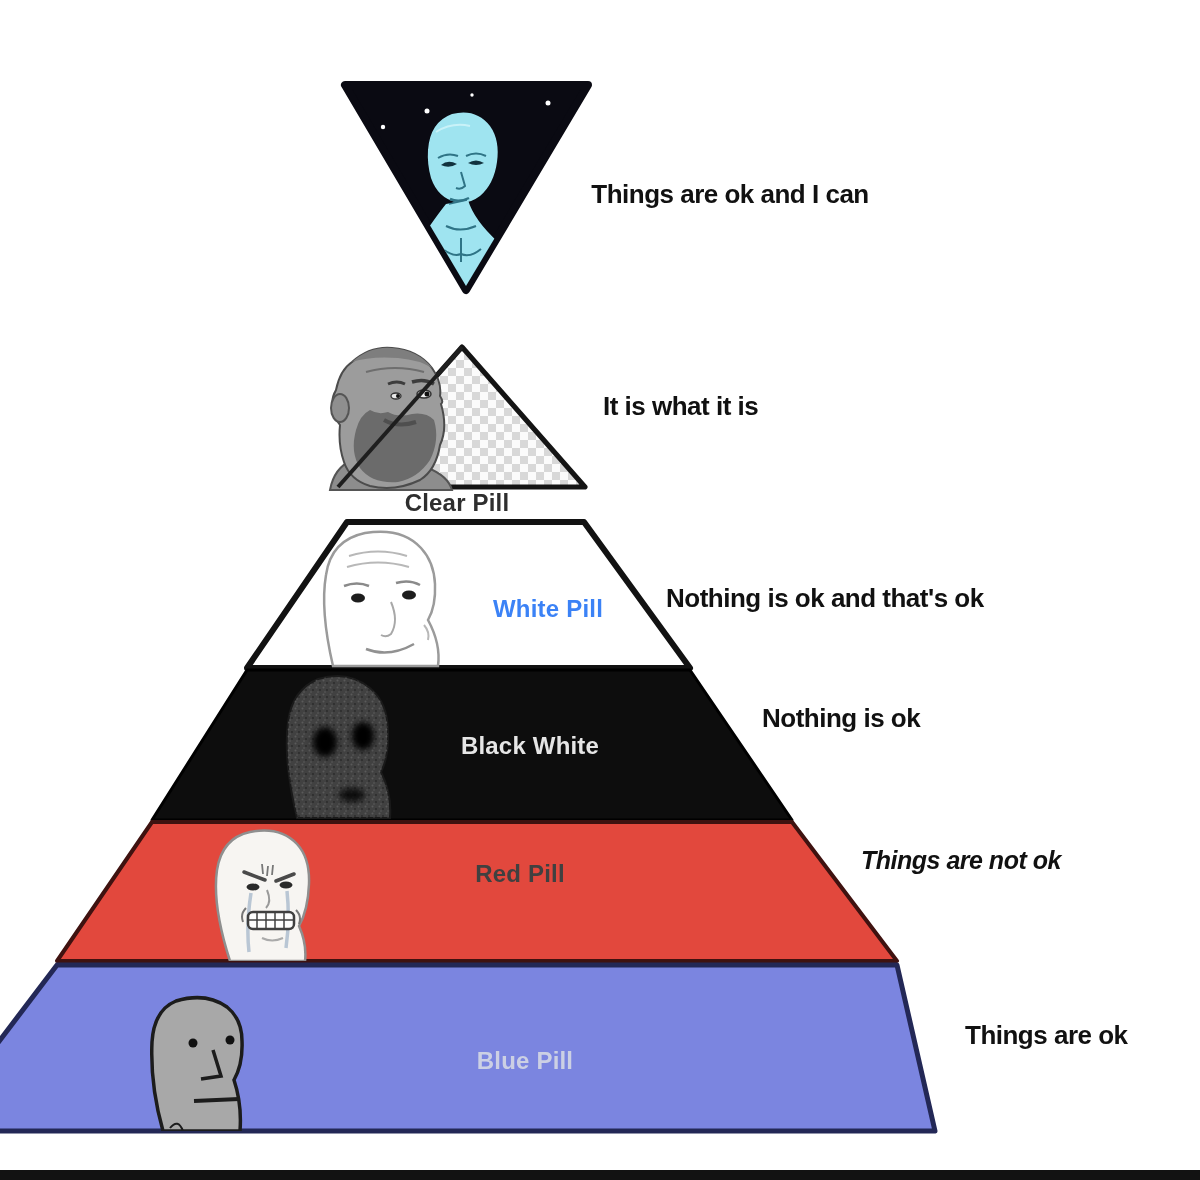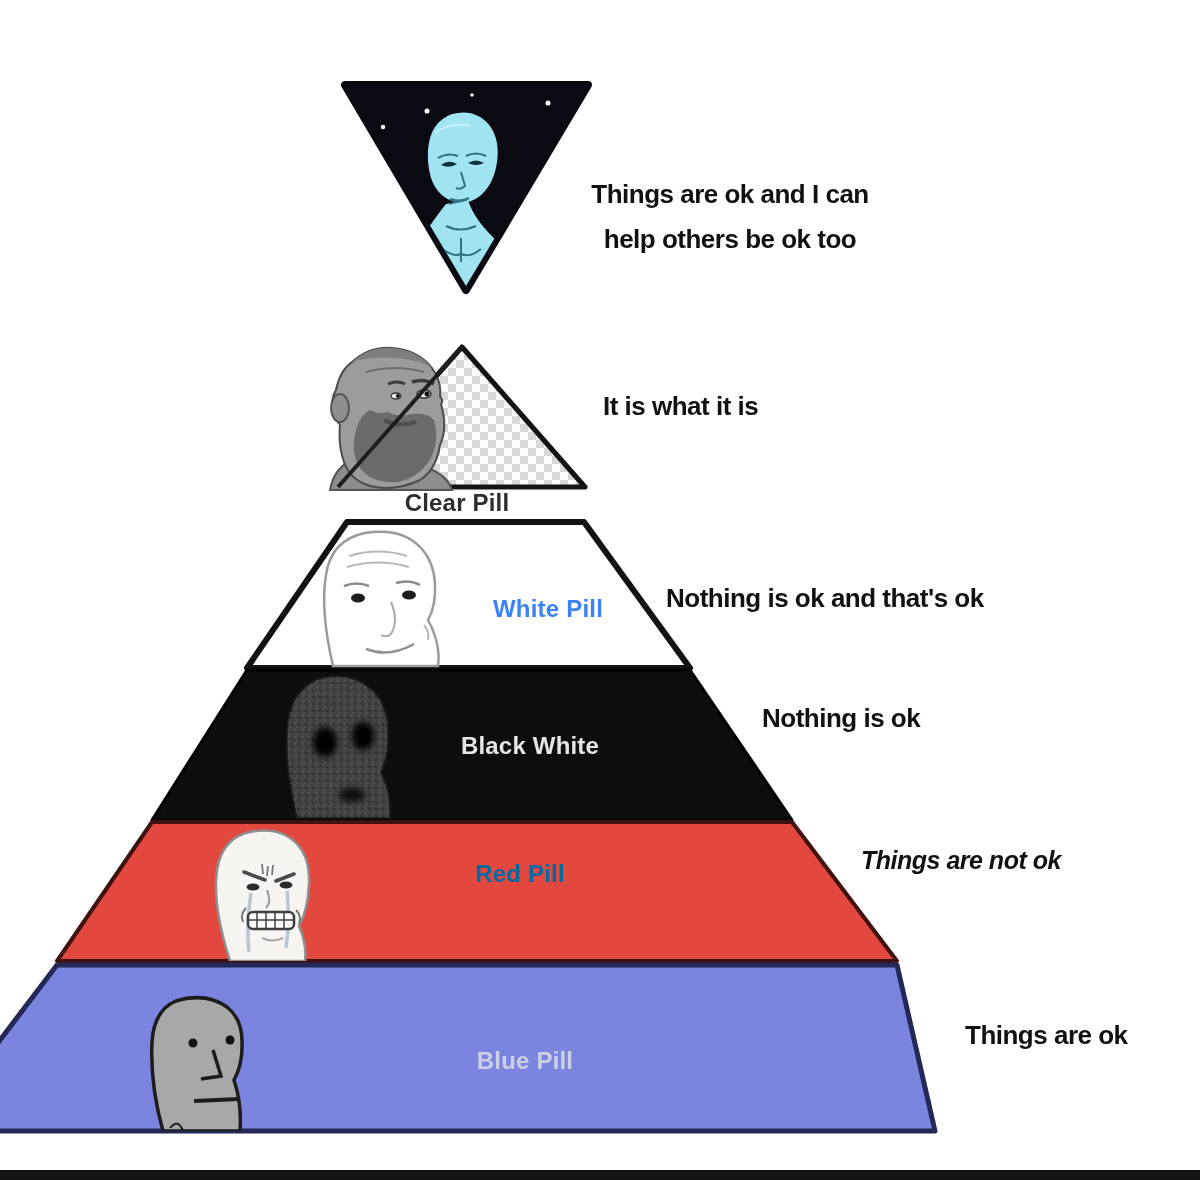--- a/index.html
+++ b/index.html
@@ -12,21 +12,21 @@
   .cap-clear{left:563px;top:391px;margin-left:40px;}
   .cap-white{left:666px;top:583px;}
   .cap-black{left:762px;top:703px;}
   .cap-red{left:861px;top:846px;font-size:25px;font-style:italic;}
   .cap-blue{left:965px;top:1020px;}
   .pill-label{position:absolute;z-index:2;font-weight:bold;font-size:24px;
               letter-spacing:0.2px;white-space:nowrap;transform:translateX(-50%);}
   .lbl-clear{left:457px;top:489px;color:#2e2e2e;}
   .lbl-white{left:548px;top:595px;color:#3b82f6;}
   .lbl-black{left:530px;top:732px;color:#e6e6e6;}
-  .lbl-red{left:520px;top:860px;color:#0369a1;}
+  .lbl-red{left:520px;top:860px;color:#404040;}
   .lbl-blue{left:525px;top:1047px;color:#ccd0e4;}
 </style>
 </head>
 <body>
 
 <div class="stage">
 
   <svg class="art" width="1200" height="1180" viewBox="0 0 1200 1180" xmlns="http://www.w3.org/2000/svg">
     <defs>
       <pattern id="checker" width="16" height="16" patternUnits="userSpaceOnUse">
@@ -157,21 +157,20 @@
         <path d="M194,1101 L239,1099" stroke="#1c1c1c" stroke-width="4" fill="none"></path>
         <path d="M170,1128 Q178,1118 183,1131" stroke="#1c1c1c" stroke-width="2" fill="none"></path>
       </g>
     </g>
 
     <rect x="0" y="1170" width="1200" height="10" fill="#121212"></rect>
   </svg>
 
   <div class="caption cap-cosmic">
     <div>Things are ok and I can</div>
-    <div>help others be ok too</div>
   </div>
   <div class="caption cap-clear">It is what it is</div>
   <div class="caption cap-white">Nothing is ok and that's ok</div>
   <div class="caption cap-black">Nothing is ok</div>
   <div class="caption cap-red">Things are not ok</div>
   <div class="caption cap-blue">Things are ok</div>
 
   <div class="pill-label lbl-clear">Clear Pill</div>
   <div class="pill-label lbl-white">White Pill</div>
   <div class="pill-label lbl-black">Black White</div>

